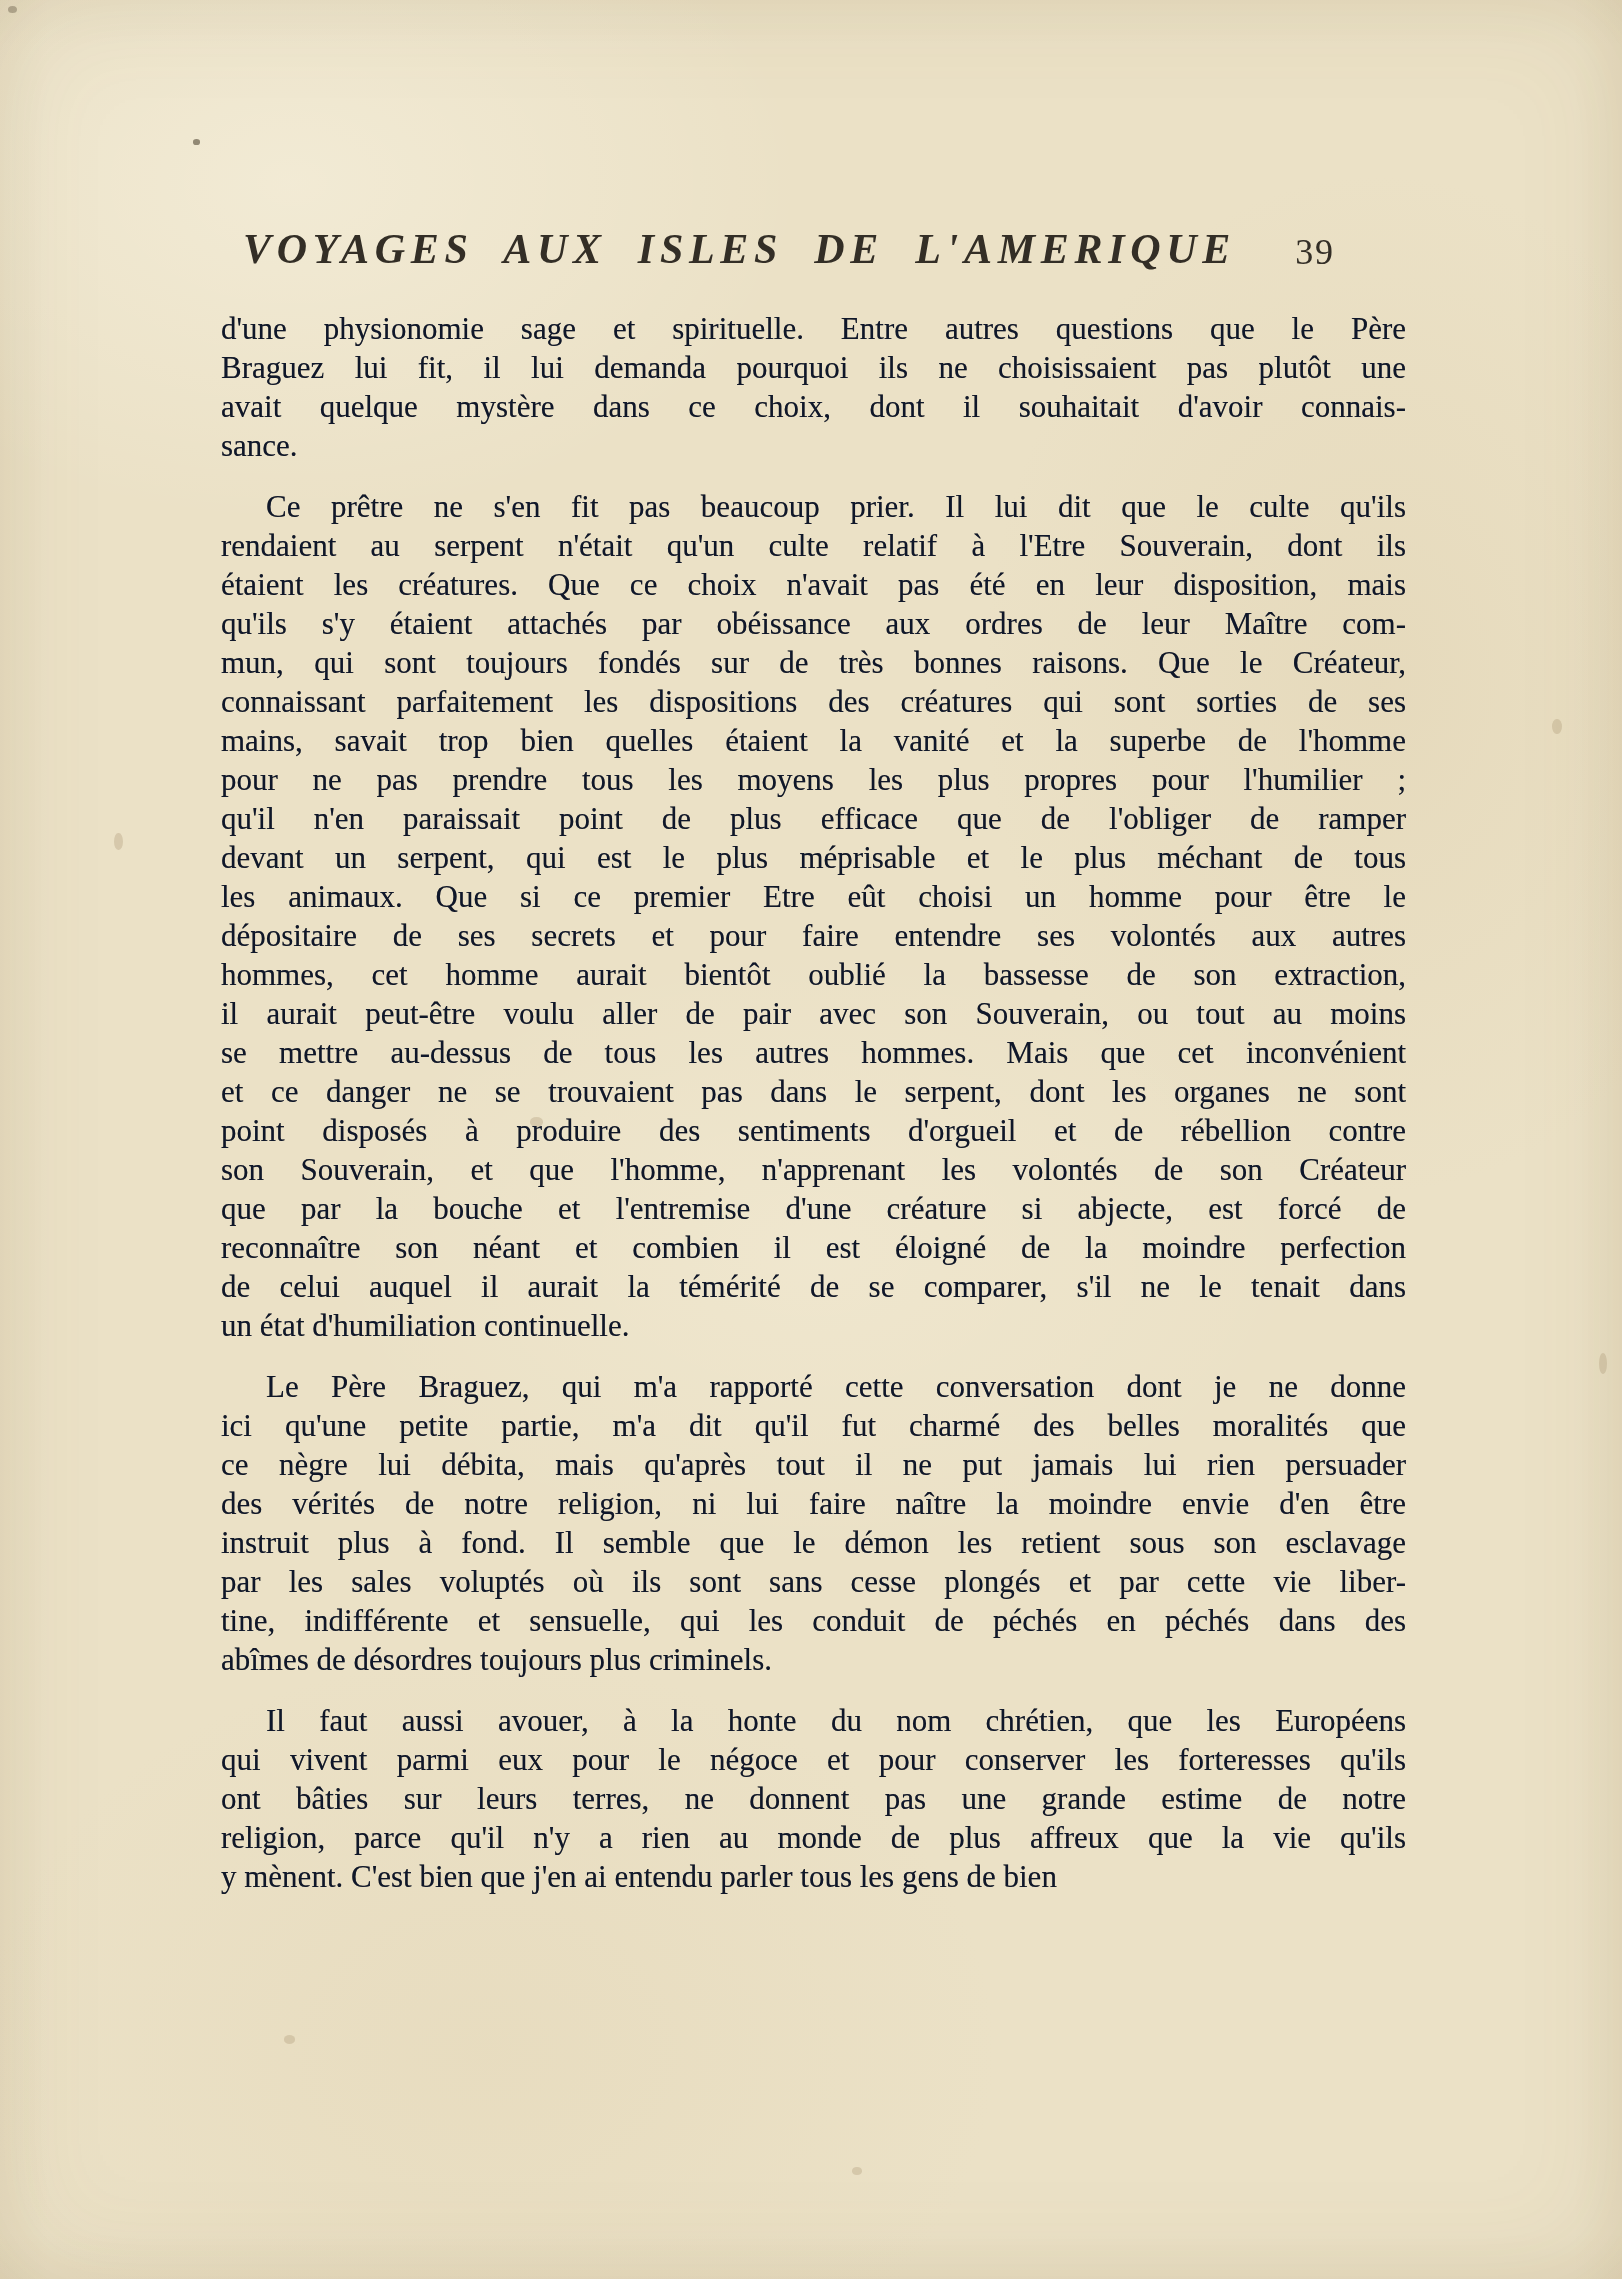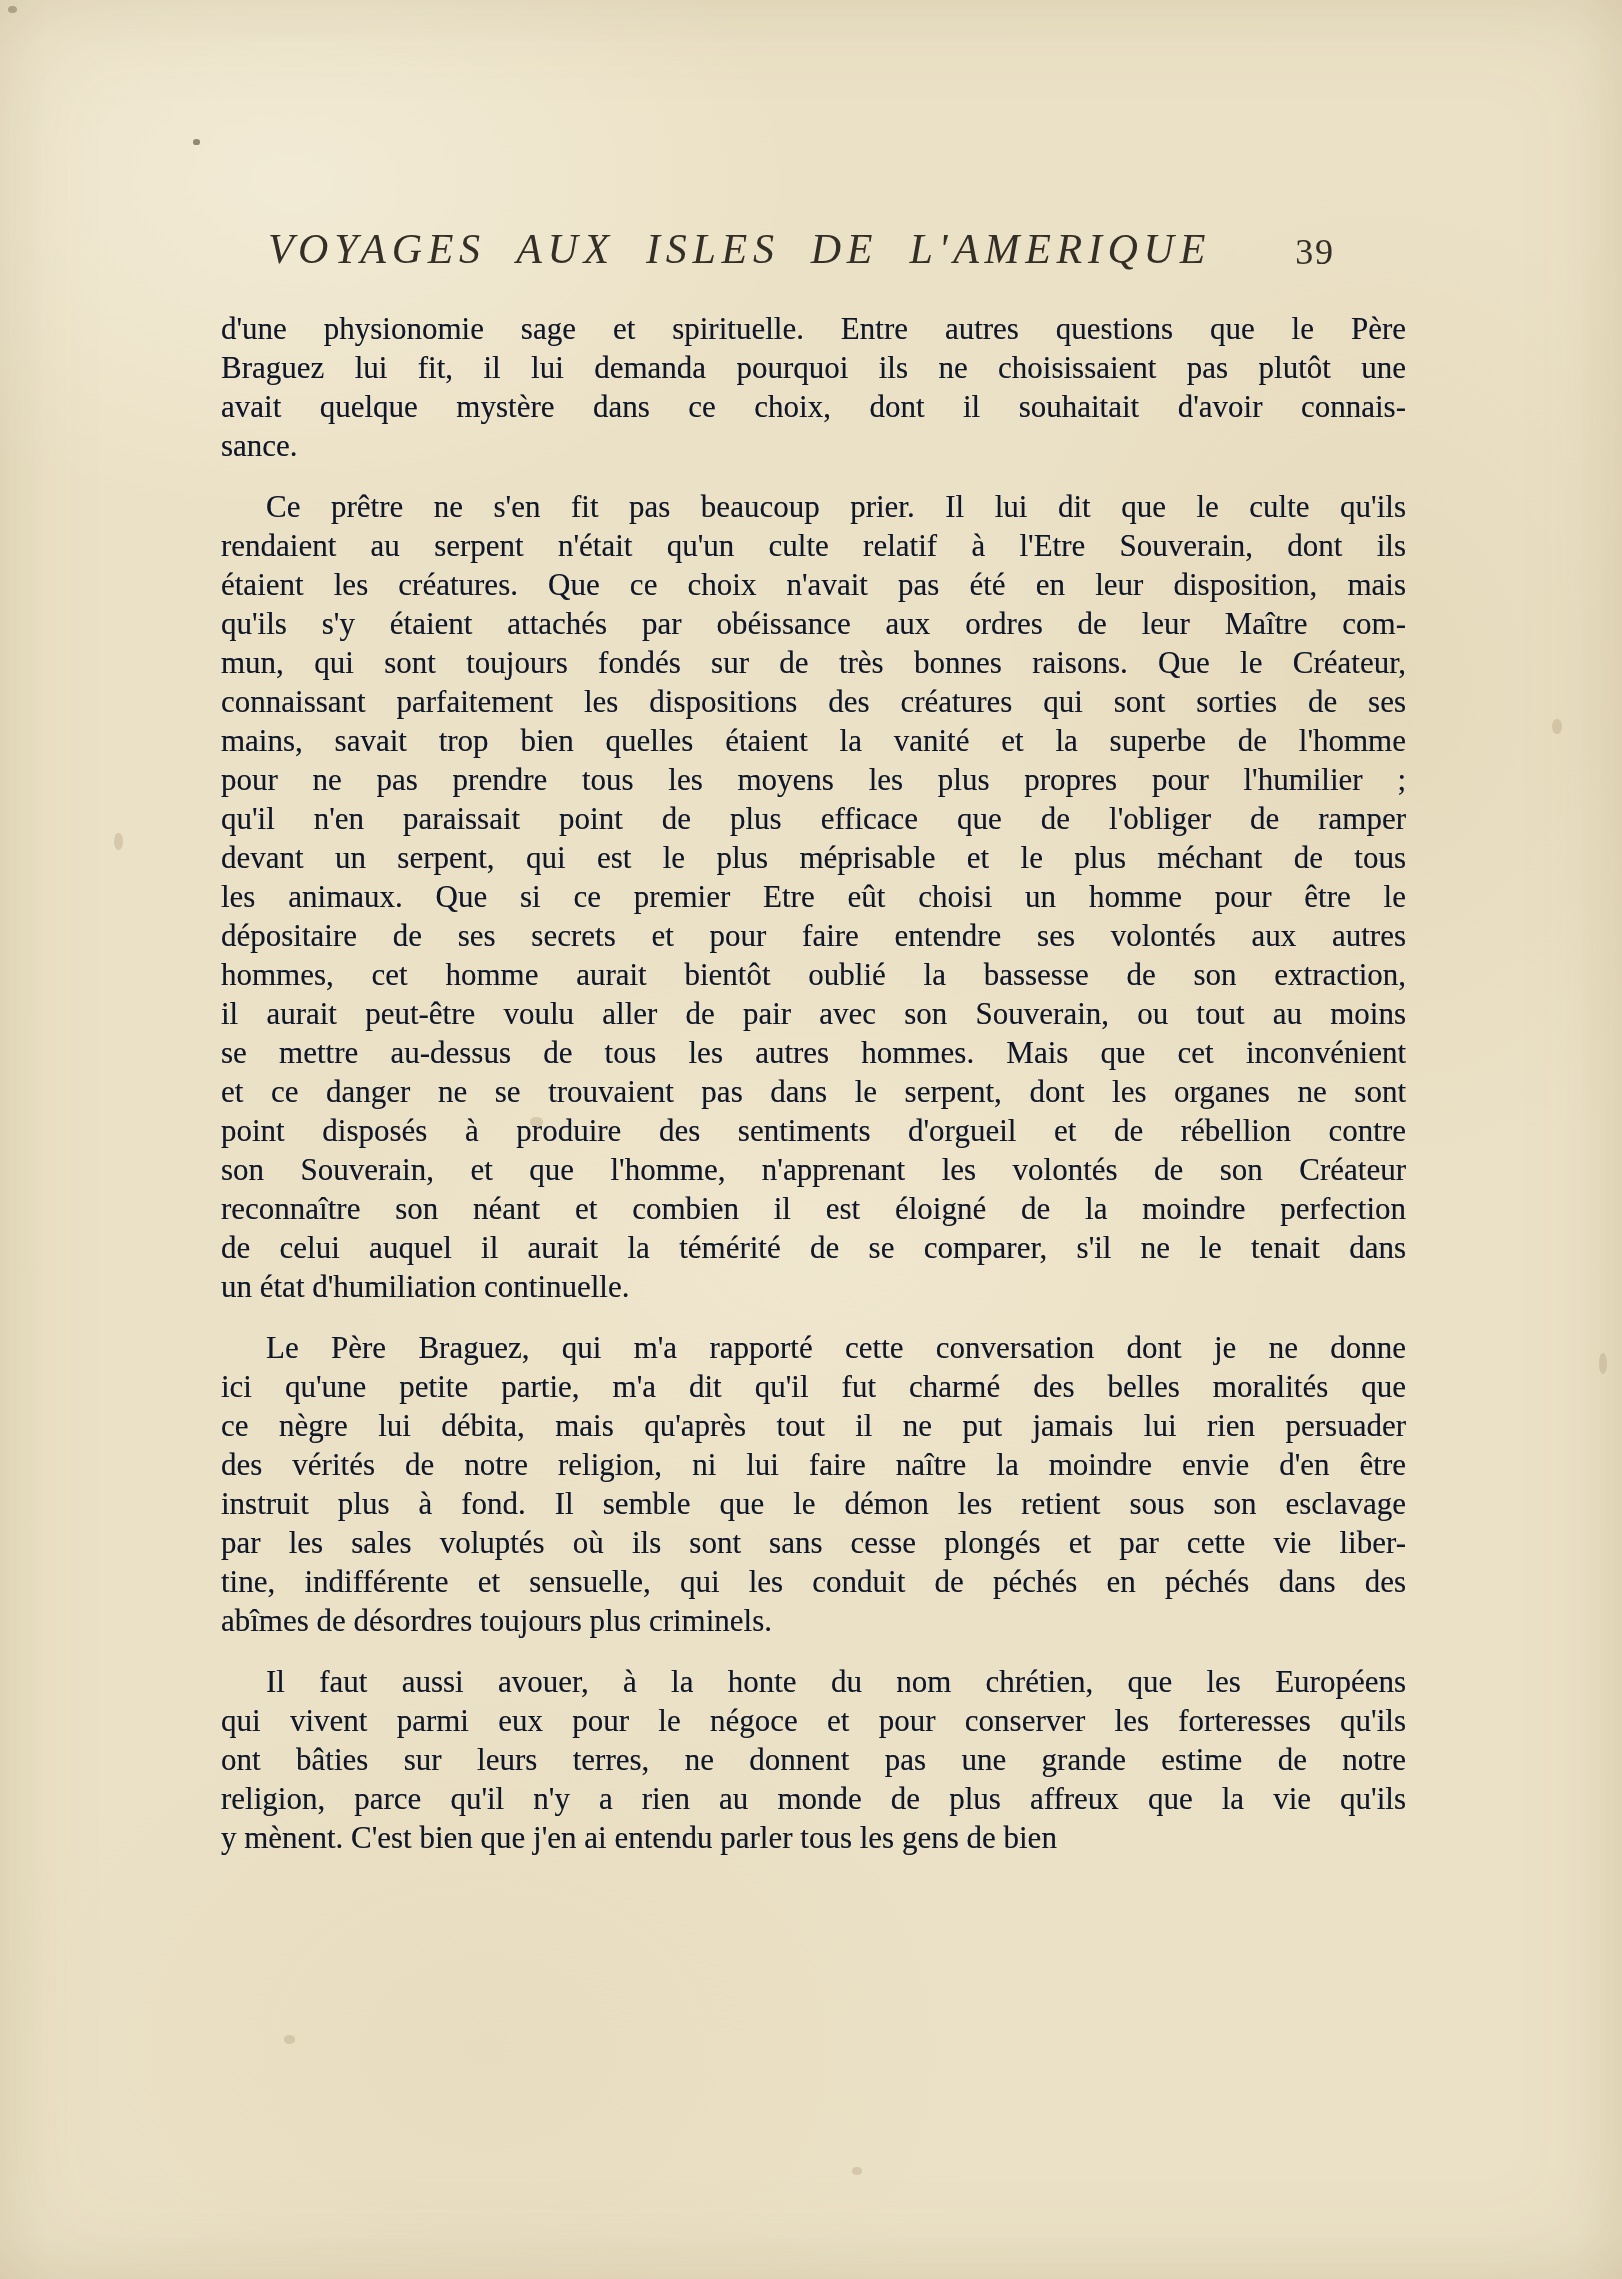--- a/index.html
+++ b/index.html
@@ -48,20 +48,21 @@
     position: absolute;
     left: 0;
     right: 151px;
     text-align: center;
     font-style: italic;
     font-size: 42px;
     letter-spacing: 5.7px;
     word-spacing: 15px;
     color: #332e26;
     white-space: nowrap;
+    font-weight: bold;
   }
   .running-head .folio {
     position: absolute;
     right: 74px;
     top: 5.7px;
     font-size: 36px;
     letter-spacing: 1.9px;
     color: #332e26;
     text-align: right;
   }
@@ -129,20 +130,21 @@
       <div class="line">qu'il n'en paraissait point de plus efficace que de l'obliger de ramper</div>
       <div class="line">devant un serpent, qui est le plus méprisable et le plus méchant de tous</div>
       <div class="line">les animaux. Que si ce premier Etre eût choisi un homme pour être le</div>
       <div class="line">dépositaire de ses secrets et pour faire entendre ses volontés aux autres</div>
       <div class="line">hommes, cet homme aurait bientôt oublié la bassesse de son extraction,</div>
       <div class="line">il aurait peut-être voulu aller de pair avec son Souverain, ou tout au moins</div>
       <div class="line">se mettre au-dessus de tous les autres hommes. Mais que cet inconvénient</div>
       <div class="line">et ce danger ne se trouvaient pas dans le serpent, dont les organes ne sont</div>
       <div class="line">point disposés à produire des sentiments d'orgueil et de rébellion contre</div>
       <div class="line">son Souverain, et que l'homme, n'apprenant les volontés de son Créateur</div>
+      <div class="line">que par la bouche et l'entremise d'une créature si abjecte, est forcé de</div>
       <div class="line">reconnaître son néant et combien il est éloigné de la moindre perfection</div>
       <div class="line">de celui auquel il aurait la témérité de se comparer, s'il ne le tenait dans</div>
       <div class="line last">un état d'humiliation continuelle.</div>
     </div>
     <div class="para indent">
       <div class="line">Le Père Braguez, qui m'a rapporté cette conversation dont je ne donne</div>
       <div class="line">ici qu'une petite partie, m'a dit qu'il fut charmé des belles moralités que</div>
       <div class="line">ce nègre lui débita, mais qu'après tout il ne put jamais lui rien persuader</div>
       <div class="line">des vérités de notre religion, ni lui faire naître la moindre envie d'en être</div>
       <div class="line">instruit plus à fond. Il semble que le démon les retient sous son esclavage</div>

